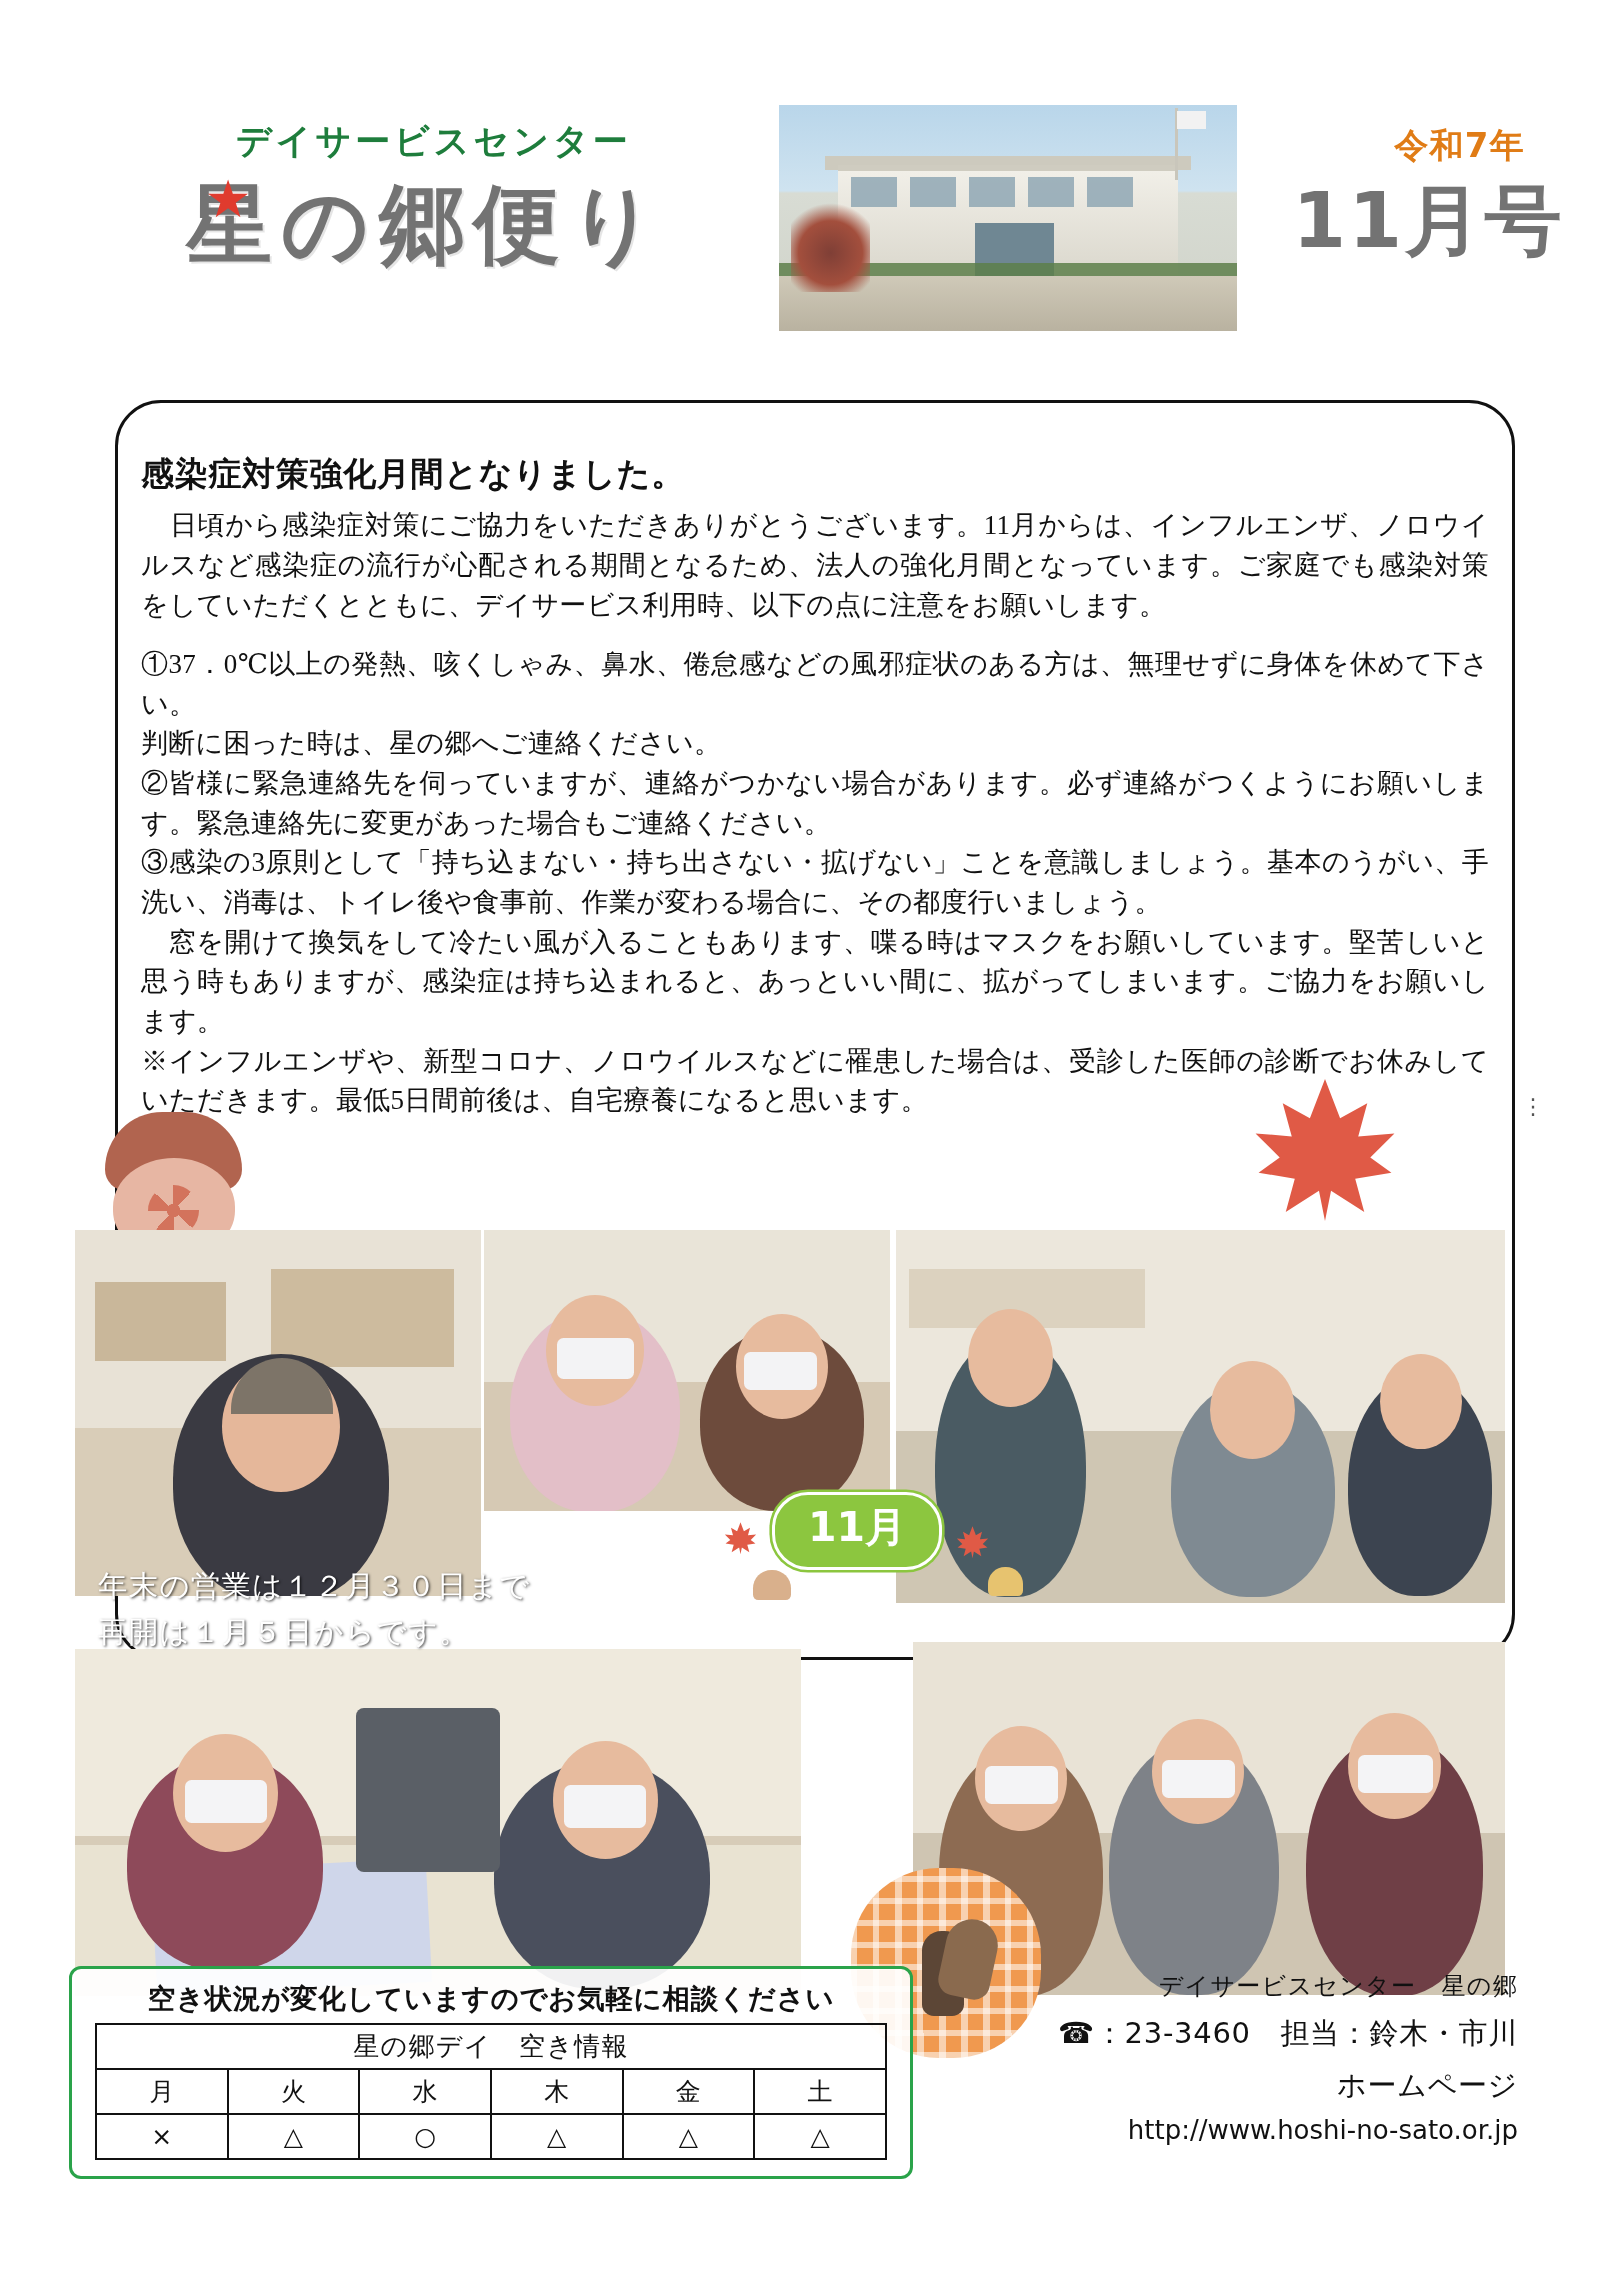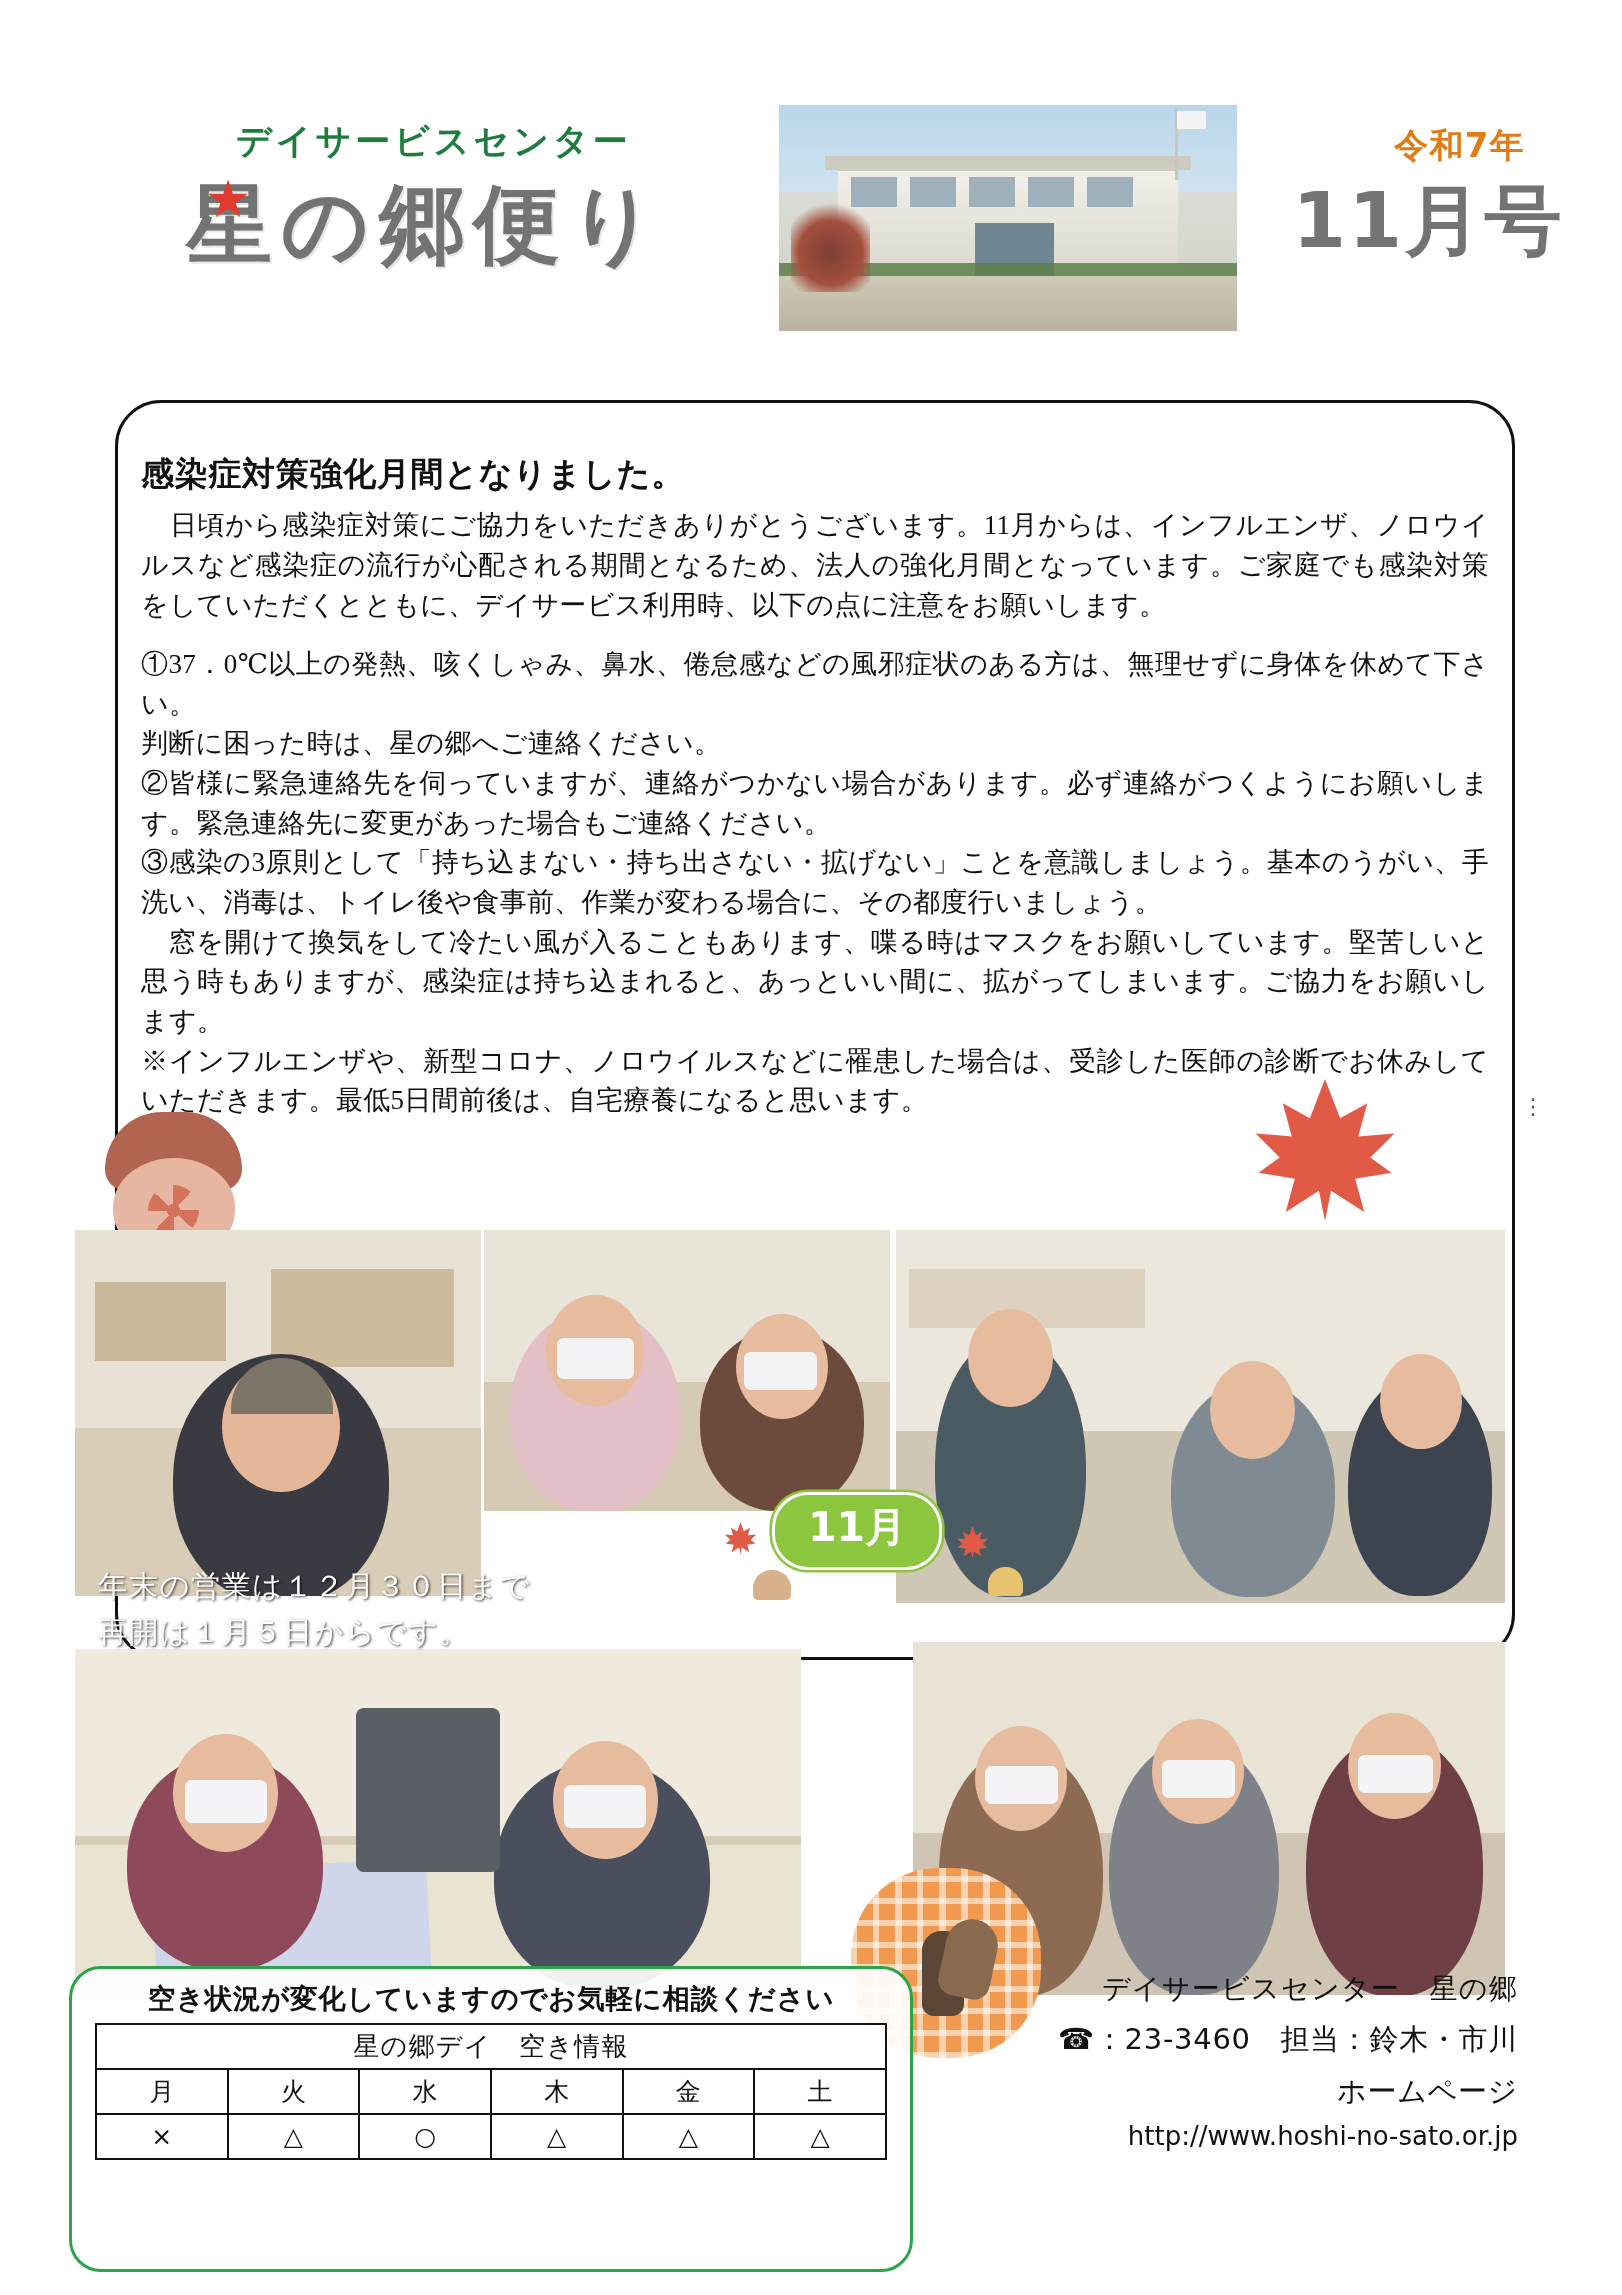--- a/index.html
+++ b/index.html
@@ -260,23 +260,23 @@
     position: absolute; left: 92px; top: 51px; width: 52px; height: 79px;
     background: #8a6a4e; border-radius: 26px 26px 15.7px 15.7px; transform: rotate(12deg);
   }
 
   
   .availability {
     position: absolute;
     left: 69px;
     top: 1966px;
     width: 844px;
-    height: 306px;
+    height: 213px;
     border: 3.3px solid #2aa34a;
-    border-radius: 32px;
+    border-radius: 12px;
     box-sizing: border-box;
     background: rgba(255,255,255,0.92);
   }
   .availability h3 {
     margin: 11.8px 0 6.5px 0;
     text-align: center;
     font-family: "DejaVu Sans", sans-serif;
     font-size: 27.5px;
     font-weight: bold;
     color: #111;
@@ -302,21 +302,21 @@
   
   .contact {
     position: absolute;
     right: 105px;
     top: 1970px;
     width: 667px;
     text-align: right;
     font-family: "DejaVu Sans", sans-serif;
     color: #111;
   }
-  .contact .line1 { font-size: 28px; letter-spacing: 1.3px; margin-bottom: 11.8px; }
+  .contact .line1 { font-size: 24px; letter-spacing: 1.3px; margin-bottom: 11.8px; }
   .contact .line2 { font-size: 29px; letter-spacing: 0.7px; margin-bottom: 11.8px; }
   .contact .line3 { font-size: 29px; letter-spacing: 0.7px; margin-bottom: 9.2px; }
   .contact .line4 { font-size: 26px; letter-spacing: 0; }
 
   .dots-right {
     position: absolute;
     right: 79px;
     top: 1099px;
     font-size: 22px;
     color: #555;

